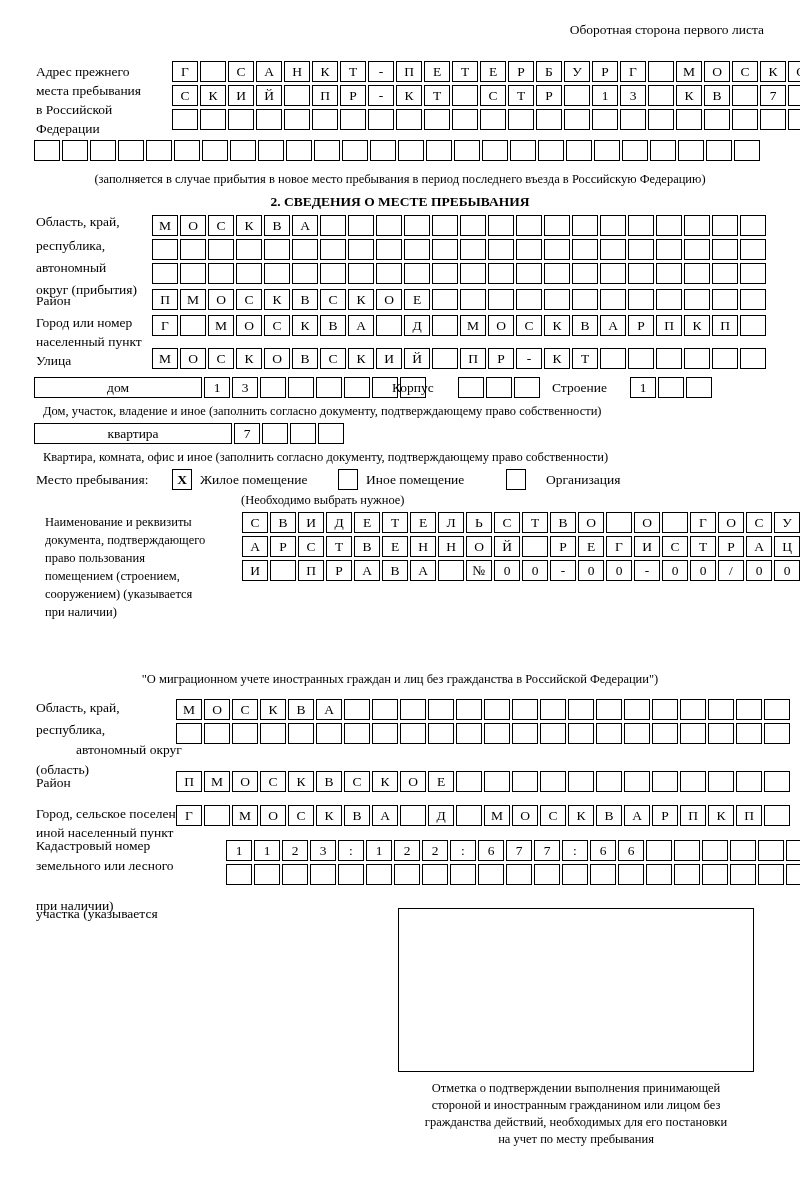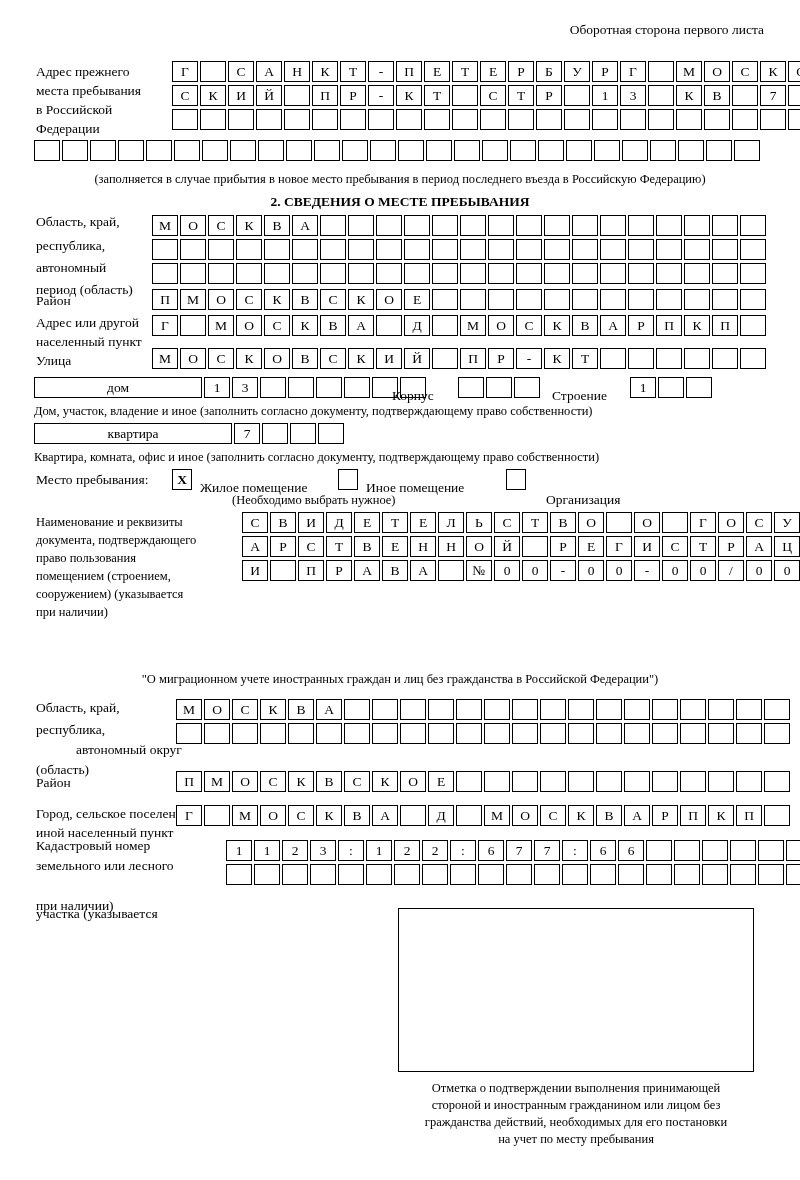--- a/index.html
+++ b/index.html
@@ -23,21 +23,21 @@
     position: absolute;
     right: 36px;
     top: 22px;
     font-size: 13.5px;
   }
   .lbl {
     position: absolute;
     font-size: 13.5px;
     line-height: 19px;
   }
-  .lbl.small { font-size: 12.5px; }
+  .lbl.small { font-size: 12.5px; margin-left: 9px; }
   .center-note {
     position: absolute;
     width: 100%;
     text-align: center;
     font-size: 12.5px;
   }
   .section-title {
     position: absolute;
     width: 100%;
     text-align: center;
@@ -67,21 +67,20 @@
     box-sizing: border-box;
     height: 21px;
     text-align: center;
     font-size: 13.5px;
     line-height: 19px;
   }
   .inline-txt {
     position: absolute;
     font-size: 13.5px;
     line-height: 21px;
-    margin-top: 8px;
   }
   .chk {
     position: absolute;
     width: 20px;
     height: 21px;
     border: 1px solid #000;
     box-sizing: border-box;
     text-align: center;
     font-size: 13.5px;
     line-height: 19px;
@@ -215,21 +214,21 @@
       <div class="cell"></div>
     </div>
 
   <div class="center-note" style="top:172px;">(заполняется в случае прибытия в новое место пребывания в период последнего въезда в Российскую Федерацию)</div>
 
   <div class="section-title" style="top:194px;">2. СВЕДЕНИЯ О МЕСТЕ ПРЕБЫВАНИЯ</div>
 
   <div class="lbl" style="left:36px; top:212px;">Область, край,</div>
   <div class="lbl" style="left:36px; top:236px;">республика,</div>
   <div class="lbl" style="left:36px; top:258px;">автономный</div>
-  <div class="lbl" style="left:36px; top:280px;">период (область)</div>
+  <div class="lbl" style="left:36px; top:280px;">округ (прибытия)</div>
 
   <div class="row" id="s2-region-0" style="left:152px; top:215px;">
       <div class="cell">М</div>
       <div class="cell">О</div>
       <div class="cell">С</div>
       <div class="cell">К</div>
       <div class="cell">В</div>
       <div class="cell">А</div>
       <div class="cell"></div>
       <div class="cell"></div>
@@ -316,21 +315,21 @@
       <div class="cell"></div>
       <div class="cell"></div>
       <div class="cell"></div>
       <div class="cell"></div>
       <div class="cell"></div>
       <div class="cell"></div>
       <div class="cell"></div>
       <div class="cell"></div>
     </div>
 
-  <div class="lbl" style="left:36px; top:313px;">Адрес или другой</div>
+  <div class="lbl" style="left:36px; top:313px;">Город или номер</div>
   <div class="lbl" style="left:36px; top:332px;">населенный пункт</div>
   <div class="row" id="s2-city" style="left:152px; top:315px;">
       <div class="cell">Г</div>
       <div class="cell"></div>
       <div class="cell">М</div>
       <div class="cell">О</div>
       <div class="cell">С</div>
       <div class="cell">К</div>
       <div class="cell">В</div>
       <div class="cell">А</div>
@@ -410,21 +409,21 @@
       <div class="cell"></div>
     </div>
   <div class="lbl small" style="left:34px; top:448px;text-align:center;">Квартира, комната, офис и иное (заполнить согласно документу, подтверждающему право собственности)</div>
 
   <div class="lbl" style="left:36px; top:470px;">Место пребывания:</div>
   <div class="chk" style="left:172px; top:469px;">X</div>
   <div class="inline-txt" style="left:200px; top:469px;">Жилое помещение</div>
   <div class="chk" style="left:338px; top:469px;"></div>
   <div class="inline-txt" style="left:366px; top:469px;">Иное помещение</div>
   <div class="chk" style="left:506px; top:469px;"></div>
-  <div class="inline-txt" style="left:546px; top:481px;">Организация</div>
+  <div class="inline-txt" style="left:546px; top:469px;">Организация</div>
   <div class="lbl small" style="left:232px; top:491px;">(Необходимо выбрать нужное)</div>
 
   <div class="lbl small" style="left:36px; top:513px;">Наименование и реквизиты</div>
   <div class="lbl small" style="left:36px; top:531px;">документа, подтверждающего</div>
   <div class="lbl small" style="left:36px; top:549px;">право пользования</div>
   <div class="lbl small" style="left:36px; top:567px;">помещением (строением,</div>
   <div class="lbl small" style="left:36px; top:585px;">сооружением) (указывается</div>
   <div class="lbl small" style="left:36px; top:603px;">при наличии)</div>
 
   <div class="row" id="s2-doc-0" style="left:242px; top:512px;">

